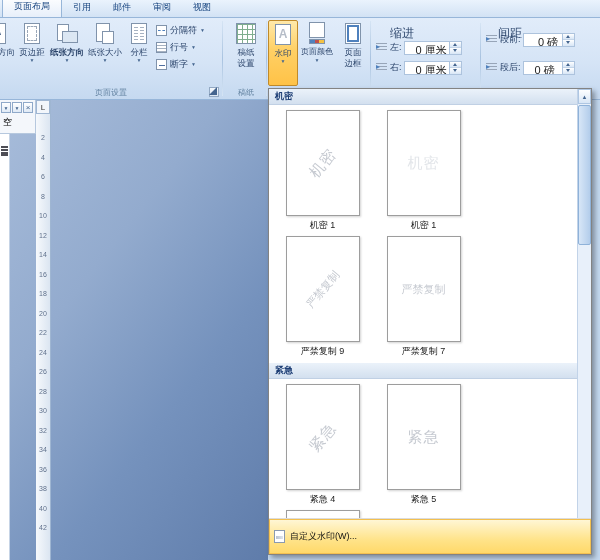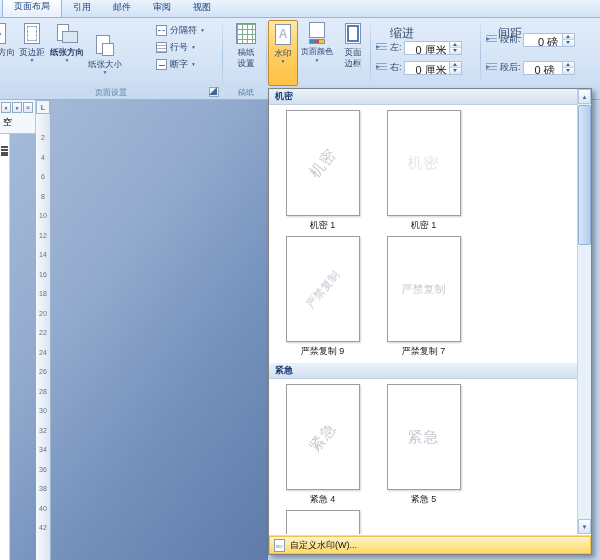--- a/index.html
+++ b/index.html
@@ -128,21 +128,21 @@
   .wm-label{margin-top:3px;font-size:9px;color:#222;}
 
   .gal-scroll{position:absolute;top:0;right:0;width:14px;bottom:20px;box-sizing:border-box;
     background:#e8f0fa;border-left:1px solid #c2d3e8;}
   .sb-btn{position:absolute;left:0;right:0;height:15px;box-sizing:border-box;display:flex;align-items:center;justify-content:center;
     background:linear-gradient(#fdfeff,#d8e6f6);border:1px solid #aec6e2;font-size:6px;color:#44658f;}
   .sb-up{top:0;} .sb-down{bottom:0;}
   .sb-thumb{position:absolute;top:16px;left:0;right:0;height:140px;box-sizing:border-box;
     background:linear-gradient(90deg,#d7e6f7,#b3cdeb);border:1px solid #8fb2d9;border-radius:2px;}
 
-  .gal-custom{position:absolute;left:0;right:0;bottom:0;height:19px;box-sizing:border-box;z-index:2;
+  .gal-custom{position:absolute;left:0;right:0;bottom:0;height:36px;box-sizing:border-box;z-index:2;
     display:flex;align-items:center;padding-left:5px;font-size:9px;color:#111;
     background:linear-gradient(#fff7d8,#ffe389 60%,#ffd867);
     border-top:1px solid #dcdcdc;box-shadow:inset 0 0 0 1px #f3c04f;}
   .cw-icon{width:11px;height:13px;box-sizing:border-box;background:#fff;border:1px solid #8a9ab0;margin-right:5px;position:relative;flex:none;}
   .cw-icon::after{content:"";position:absolute;left:1px;right:1px;top:5px;height:3px;
     background:linear-gradient(90deg,#b9c2cf,#dfe5ec);}
 </style>
 </head>
 <body>
 
@@ -176,26 +176,33 @@
           <span class="caret">▼</span>
         </div>
         <div class="bigbtn" style="width:38px;font-weight:bold;">
           <span class="ic ic-ori">
               <i class="p p1"></i>
               <i class="p p2"></i>
             </span>
           <span class="blabel">纸张方向</span>
           <span class="caret">▼</span>
         </div>
-        <div class="bigbtn" style="width:38px;justify-content:center;">
+        <div class="bigbtn" style="width:38px;">
           <span class="ic ic-siz">
               <i class="p p1"></i>
               <i class="p p2"></i>
             </span>
           <span class="blabel">纸张大小</span>
+          <span class="caret">▼</span>
+        </div>
+        <div class="bigbtn" style="width:30px;">
+          <span class="ic ic-col">
+              <i class="p"></i>
+            </span>
+          <span class="blabel">分栏</span>
           <span class="caret">▼</span>
         </div>
       </div>
       <div class="smallbtns">
         <div class="smallbtn">
           <span class="sicon brk"></span>
           <span>分隔符</span>
           <span class="caret">▼</span>
         </div>
         <div class="smallbtn">

